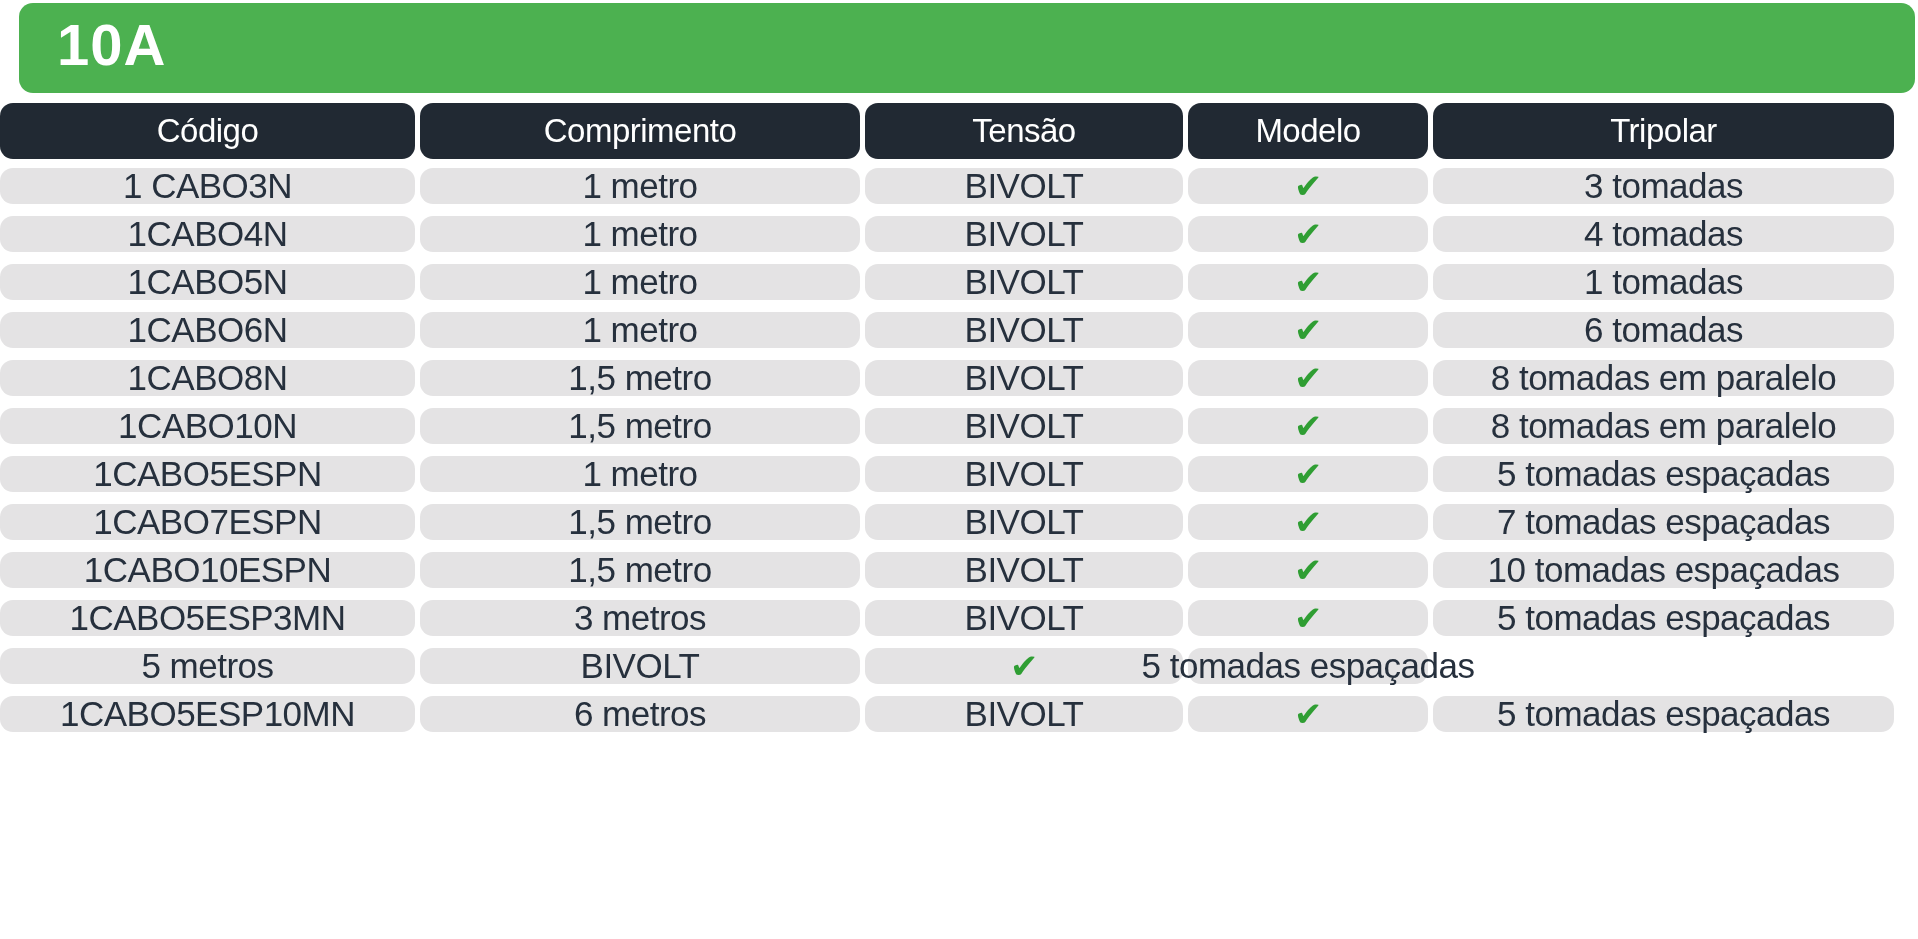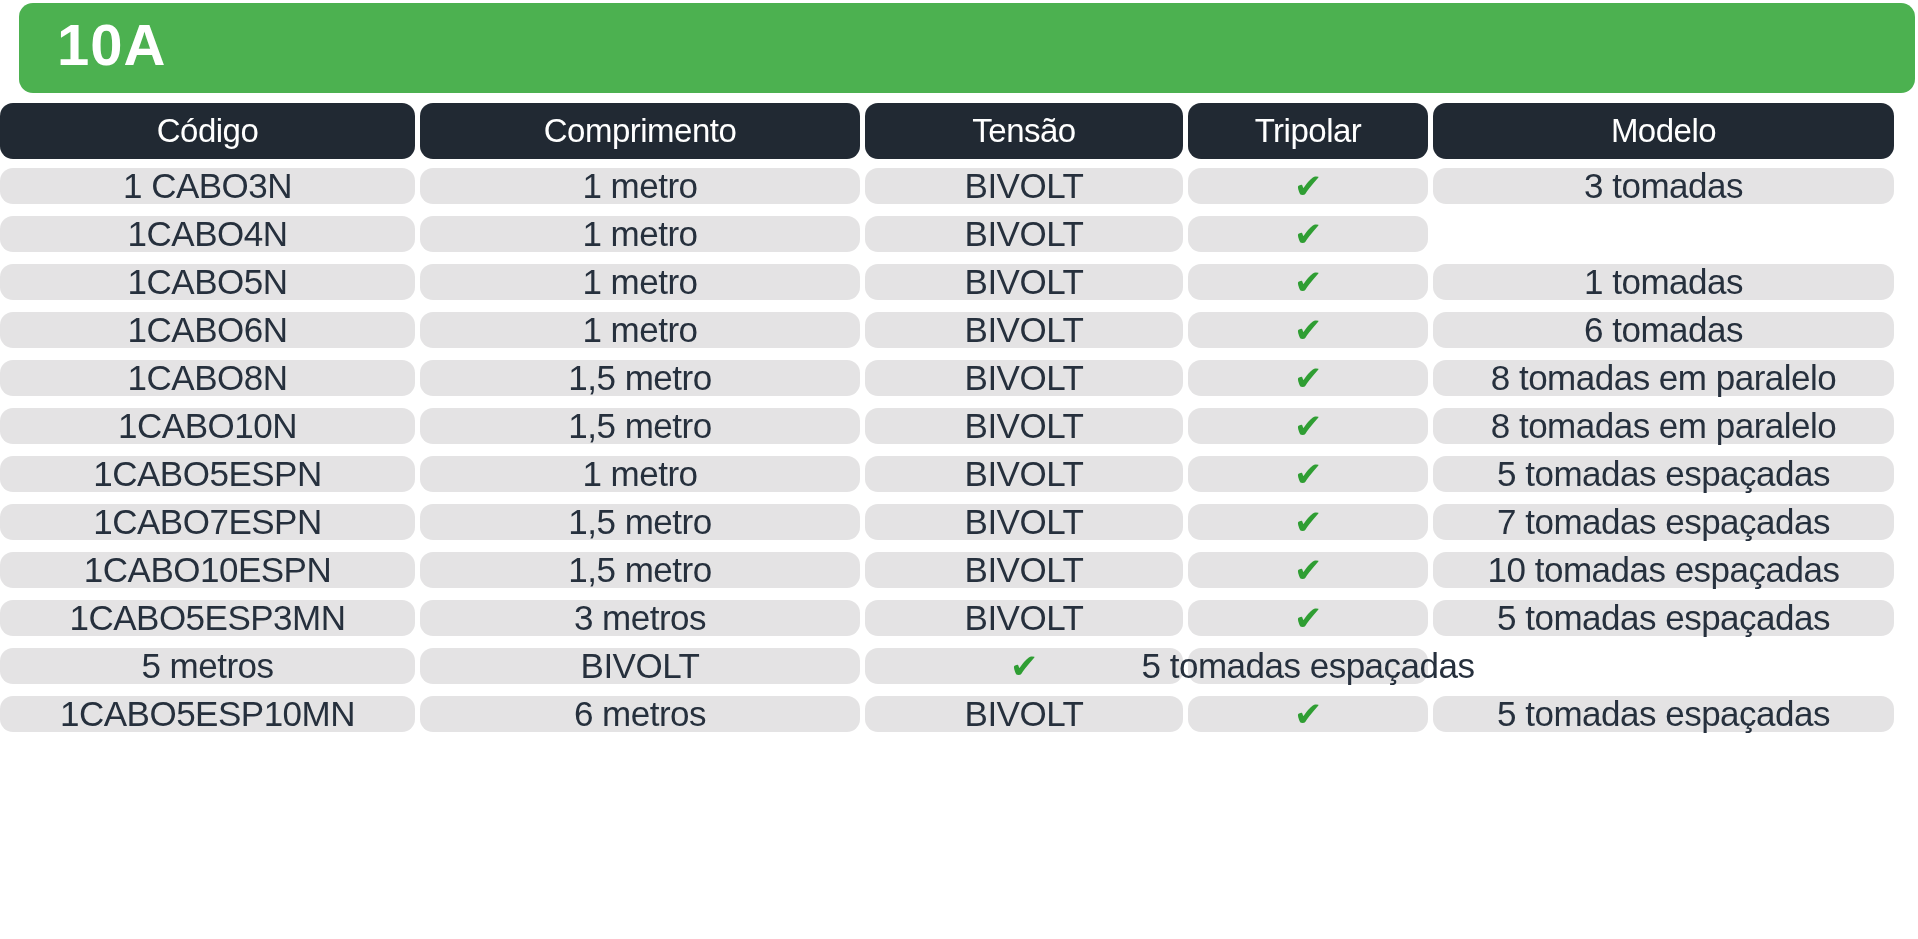--- a/index.html
+++ b/index.html
@@ -82,42 +82,43 @@
 <div class="sheet">
 
   <div class="title-bar">
     <span class="title-text">10A</span>
   </div>
 
   <div class="grid header-row">
     <div class="pill head">Código</div>
     <div class="pill head">Comprimento</div>
     <div class="pill head">Tensão</div>
+    <div class="pill head">Modelo</div>
     <div class="pill head">Tripolar</div>
-    <div class="pill head">Modelo</div>
   </div>
 
   <div id="table-body">
   <div class="grid body-row">
     <div class="pill cell">1 CABO3N</div>
     <div class="pill cell">1 metro</div>
     <div class="pill cell">BIVOLT</div>
     <div class="pill cell">
       <span class="check-glyph">✔</span>
     </div>
     <div class="pill cell">3 tomadas</div>
   </div>
 
   <div class="grid body-row">
     <div class="pill cell">1CABO4N</div>
     <div class="pill cell">1 metro</div>
     <div class="pill cell">BIVOLT</div>
     <div class="pill cell">
       <span class="check-glyph">✔</span>
     </div>
+    <div class="pill cell">4 tomadas</div>
   </div>
 
   <div class="grid body-row">
     <div class="pill cell">1CABO5N</div>
     <div class="pill cell">1 metro</div>
     <div class="pill cell">BIVOLT</div>
     <div class="pill cell">
       <span class="check-glyph">✔</span>
     </div>
     <div class="pill cell">1 tomadas</div>

